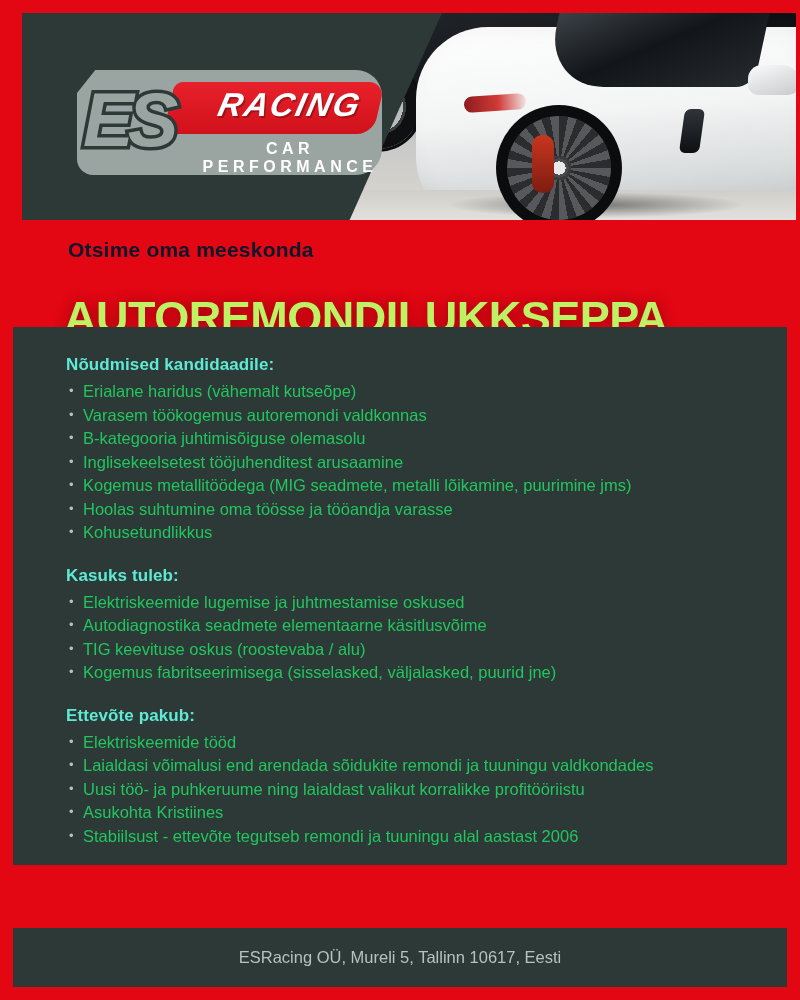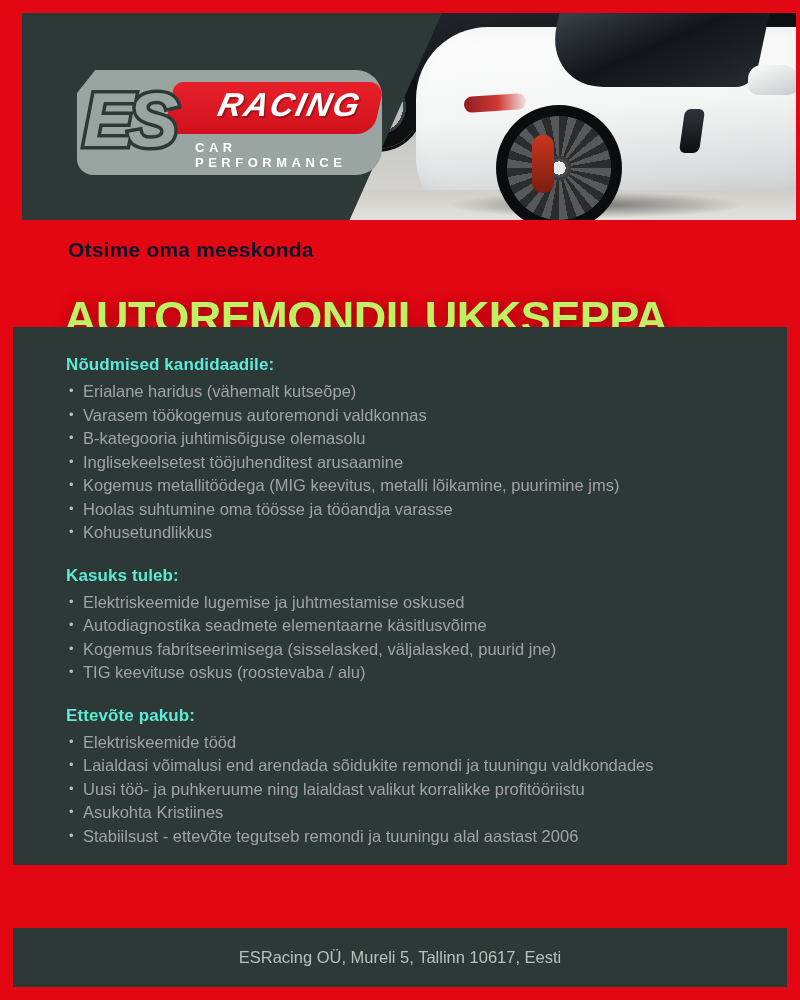--- a/index.html
+++ b/index.html
@@ -207,22 +207,22 @@
     font-style: italic;
     letter-spacing: 2px;
     color: #ffffff;
     transform: skewX(-13deg);
     text-shadow: 2px 2px 0 rgba(0,0,0,.25);
   }
   .logo-tagline {
     position: absolute;
     left: 118px; top: 70px;
     width: 190px;
-    text-align: left;
-    font-size: 13px;
+    text-align: center;
+    font-size: 16px;
     font-weight: bold;
     letter-spacing: 4.5px;
     color: #ffffff;
   }
 
   
   .title-banner {
     position: absolute;
     left: 0;
     top: 220px;
@@ -279,21 +279,21 @@
   .bullet-list {
     list-style: none;
     margin: 0;
     padding: 0;
   }
   .bullet-list li {
     position: relative;
     padding-left: 17px;
     font-size: 16.5px;
     line-height: 23.5px;
-    color: #a3a3a3;
+    color: #22c55e;
   }
   .bullet-list li::before {
     content: "\2022";
     position: absolute;
     left: 3px;
     top: -1px;
     font-size: 13px;
     color: #b6c2bd;
   }
 
@@ -382,33 +382,33 @@
   <div class="body-panel">
     <div class="content">
 
       <div class="section">
         <h2 class="section-heading">Nõudmised kandidaadile:</h2>
         <ul class="bullet-list">
           <li>Erialane haridus (vähemalt kutseõpe)</li>
           <li>Varasem töökogemus autoremondi valdkonnas</li>
           <li>B-kategooria juhtimisõiguse olemasolu</li>
           <li>Inglisekeelsetest tööjuhenditest arusaamine</li>
-          <li>Kogemus metallitöödega (MIG keevitus, metalli lõikamine, puurimine jms)</li>
+          <li>Kogemus metallitöödega (MIG seadmete, metalli lõikamine, puurimine jms)</li>
           <li>Hoolas suhtumine oma töösse ja tööandja varasse</li>
           <li>Kohusetundlikkus</li>
         </ul>
       </div>
 
       <div class="section">
         <h2 class="section-heading">Kasuks tuleb:</h2>
         <ul class="bullet-list">
           <li>Elektriskeemide lugemise ja juhtmestamise oskused</li>
           <li>Autodiagnostika seadmete elementaarne käsitlusvõime</li>
+          <li>TIG keevituse oskus (roostevaba / alu)</li>
           <li>Kogemus fabritseerimisega (sisselasked, väljalasked, puurid jne)</li>
-          <li>TIG keevituse oskus (roostevaba / alu)</li>
         </ul>
       </div>
 
       <div class="section">
         <h2 class="section-heading">Ettevõte pakub:</h2>
         <ul class="bullet-list">
           <li>Elektriskeemide tööd</li>
           <li>Laialdasi võimalusi end arendada sõidukite remondi ja tuuningu valdkondades</li>
           <li>Uusi töö- ja puhkeruume ning laialdast valikut korralikke profitööriistu</li>
           <li>Asukohta Kristiines</li>

